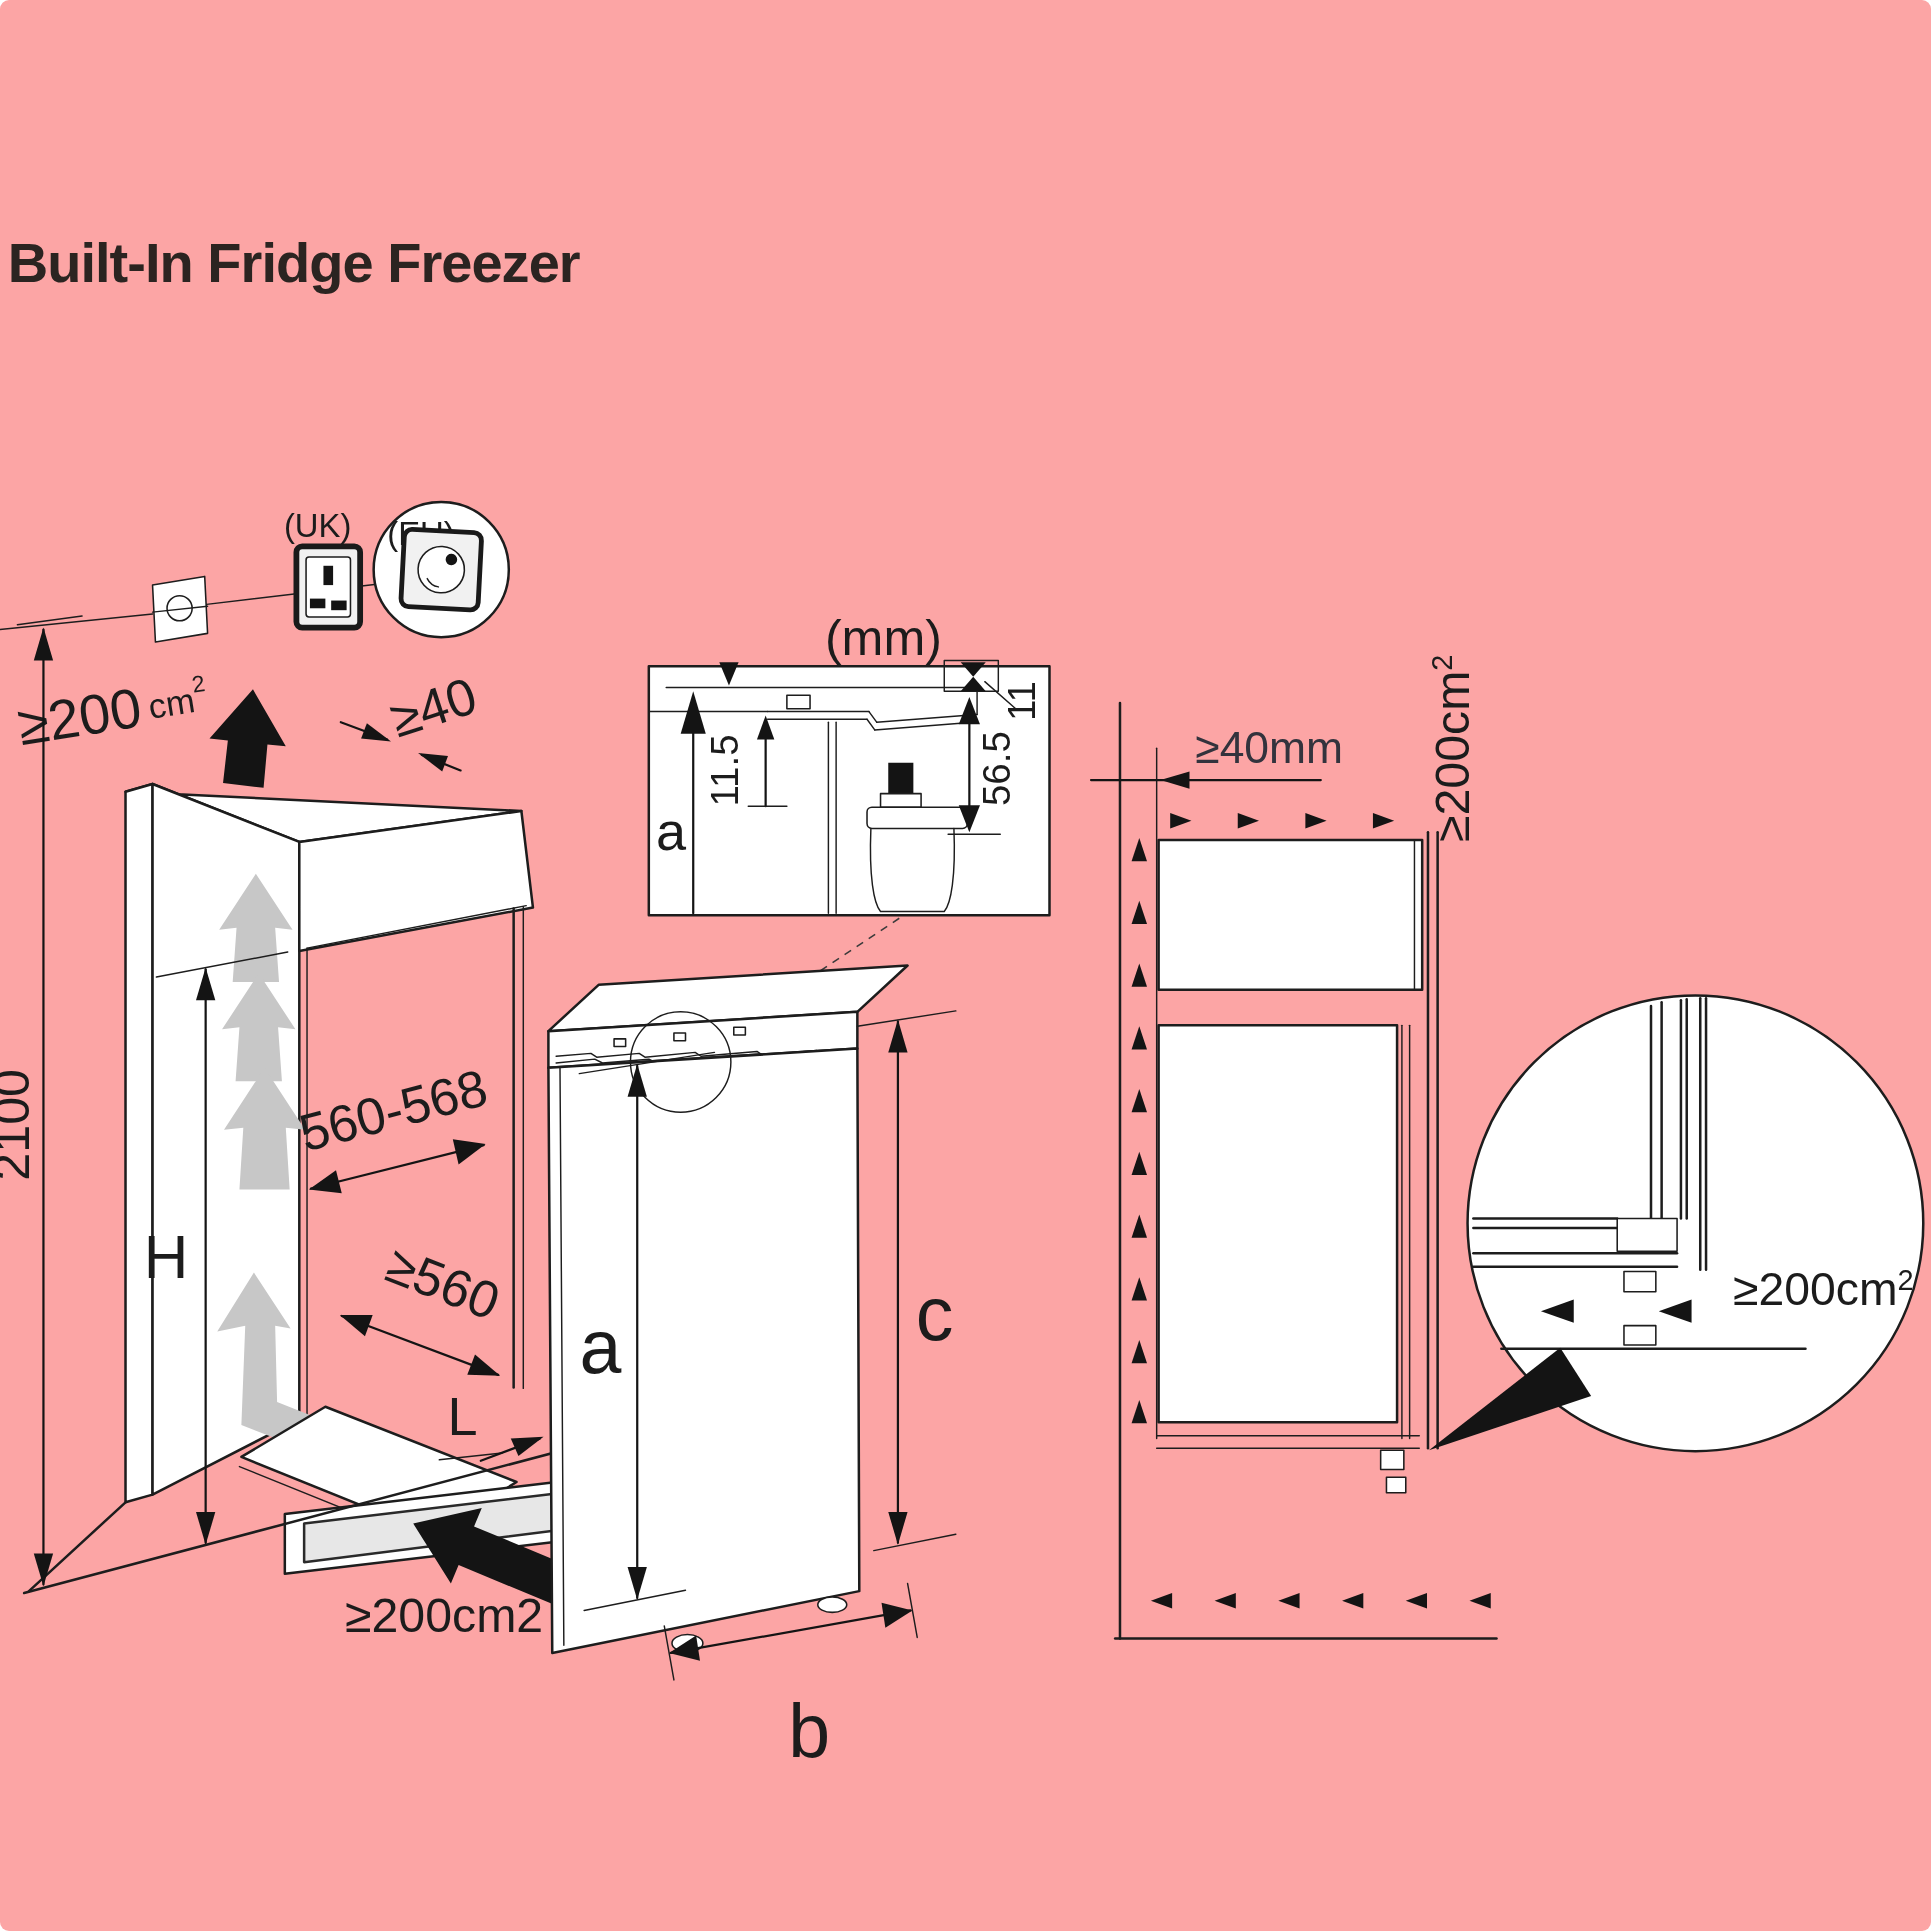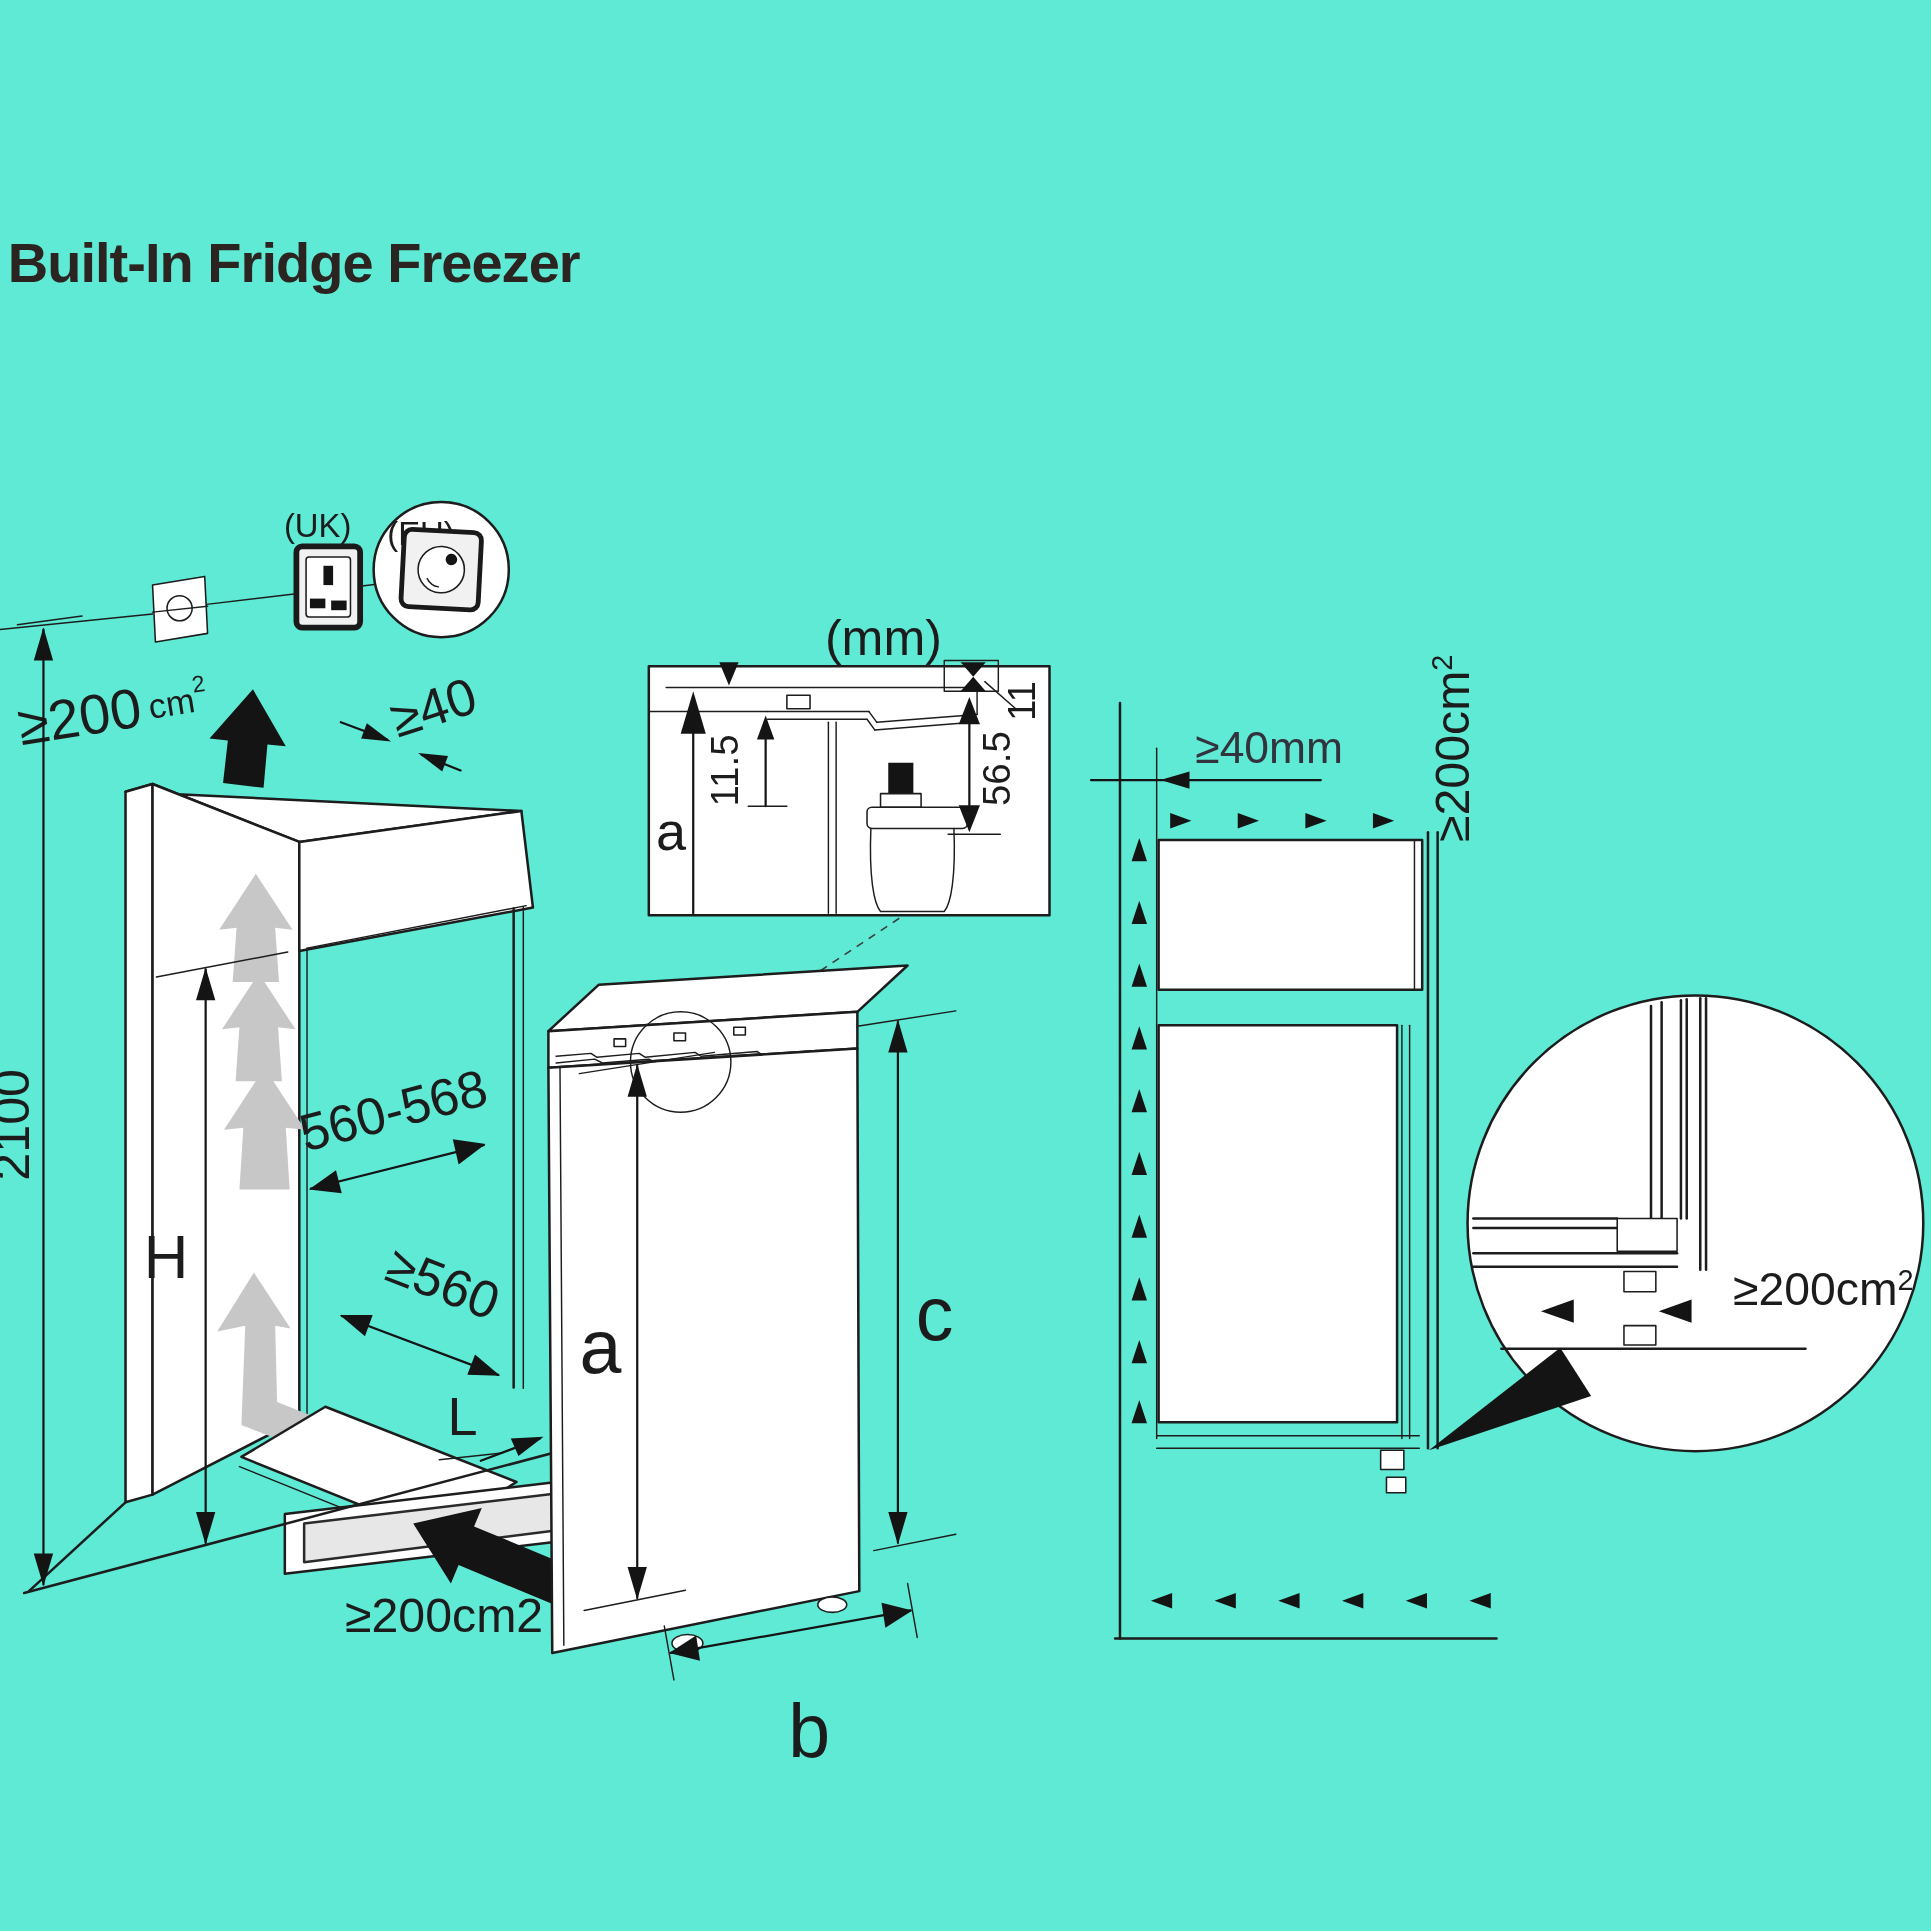--- a/index.html
+++ b/index.html
@@ -1,16 +1,16 @@
 <!DOCTYPE html>
 <html><head>
 <meta charset="utf-8">
 <style>
   html,body{margin:0;padding:0;background:#ffffff;}
-  #stage{position:relative;width:1931px;height:1931px;background:#5eead4;overflow:hidden;}
+  #stage{position:relative;width:1931px;height:1931px;background:#fca5a5;overflow:hidden;border-radius:9px;}
   svg{position:absolute;left:0;top:0;}
   .ln   {fill:none;stroke:#1d1d1d;stroke-width:2.6;stroke-linecap:round;stroke-linejoin:round;}
   .lnthin{fill:none;stroke:#1d1d1d;stroke-width:1.5;stroke-linecap:round;stroke-linejoin:round;}
   .dim  {fill:none;stroke:#141414;stroke-width:2.3;stroke-linecap:round;}
   .dash {fill:none;stroke:#3a3a3a;stroke-width:1.6;stroke-dasharray:8 7;}
   .face {fill:#ffffff;stroke:#1d1d1d;stroke-width:2.6;stroke-linejoin:round;}
   .facet{fill:#ffffff;stroke:#1d1d1d;stroke-width:1.6;stroke-linejoin:round;}
   .blk  {fill:#141414;stroke:none;}
   .gry  {fill:#c7c7c7;stroke:none;}
   .vent {fill:#e7e7e7;stroke:#2a2a2a;stroke-width:2.6;stroke-linejoin:round;}

